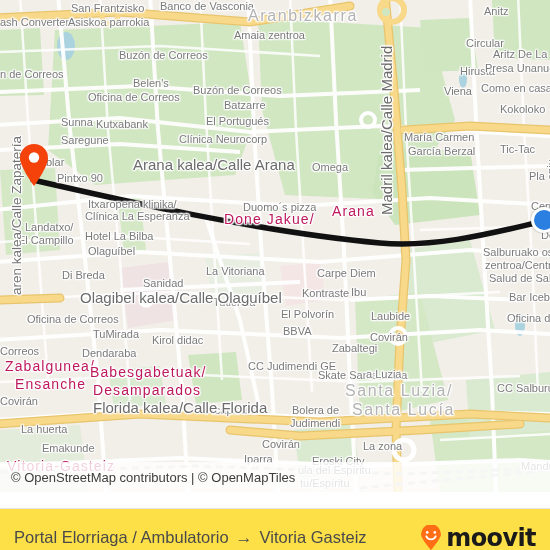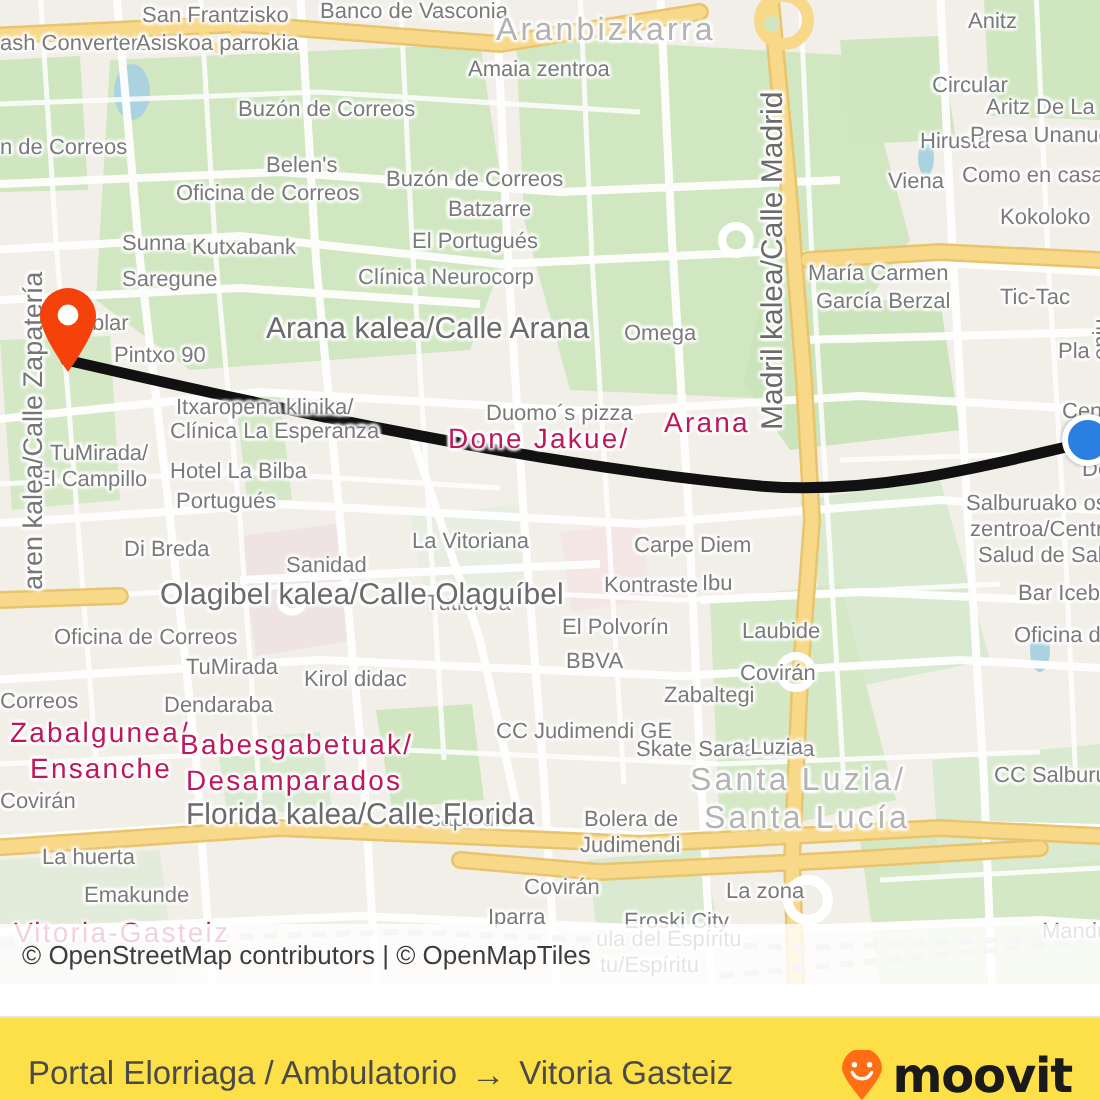--- a/index.html
+++ b/index.html
@@ -222,23 +222,23 @@
         <div class="maplabel poi" style="left: 404px; top: 131px;">María Carmen</div>
         <div class="maplabel poi" style="left: 408px; top: 145px;">García Berzal</div>
         <div class="maplabel poi" style="left: 500px; top: 143px;">Tic-Tac</div>
         <div class="maplabel poi" style="left: 57px; top: 172px;">Pintxo 90</div>
         <div class="maplabel poi" style="left: 88px; top: 198px;">Itxaropena klinika/</div>
         <div class="maplabel poi" style="left: 85px; top: 210px;">Clínica La Esperanza</div>
         <div class="maplabel poi" style="left: 243px; top: 201px;">Duomo´s pizza</div>
         <div class="maplabel hoodsm" style="left: 332px; top: 205px;">Arana</div>
         <div class="maplabel hoodsm" style="left: 224px; top: 213px;">Done Jakue/</div>
         <div class="maplabel poi" style="left: 85px; top: 230px;">Hotel La Bilba</div>
-        <div class="maplabel poi" style="left: 25px; top: 221px;">TuMirada/</div>
+        <div class="maplabel poi" style="left: 25px; top: 221px;">Landatxo/</div>
         <div class="maplabel poi" style="left: 18px; top: 234px;">El Campillo</div>
-        <div class="maplabel poi" style="left: 88px; top: 245px;">Portugués</div>
+        <div class="maplabel poi" style="left: 88px; top: 245px;">Olaguíbel</div>
         <div class="maplabel poi" style="left: 531px; top: 200px;">Centr</div>
         <div class="maplabel poi" style="left: 541px; top: 229px;">Do</div>
         <div class="maplabel poi" style="left: 483px; top: 246px;">Salburuako osasu</div>
         <div class="maplabel poi" style="left: 485px; top: 259px;">zentroa/Centro d</div>
         <div class="maplabel poi" style="left: 489px; top: 272px;">Salud de Salbur</div>
         <div class="maplabel poi" style="left: 62px; top: 269px;">Di Breda</div>
         <div class="maplabel poi" style="left: 206px; top: 265px;">La Vitoriana</div>
         <div class="maplabel poi" style="left: 317px; top: 267px;">Carpe Diem</div>
         <div class="maplabel poi" style="left: 143px; top: 277px;">Sanidad</div>
         <div class="maplabel poi" style="left: 302px; top: 287px;">Kontraste</div>

